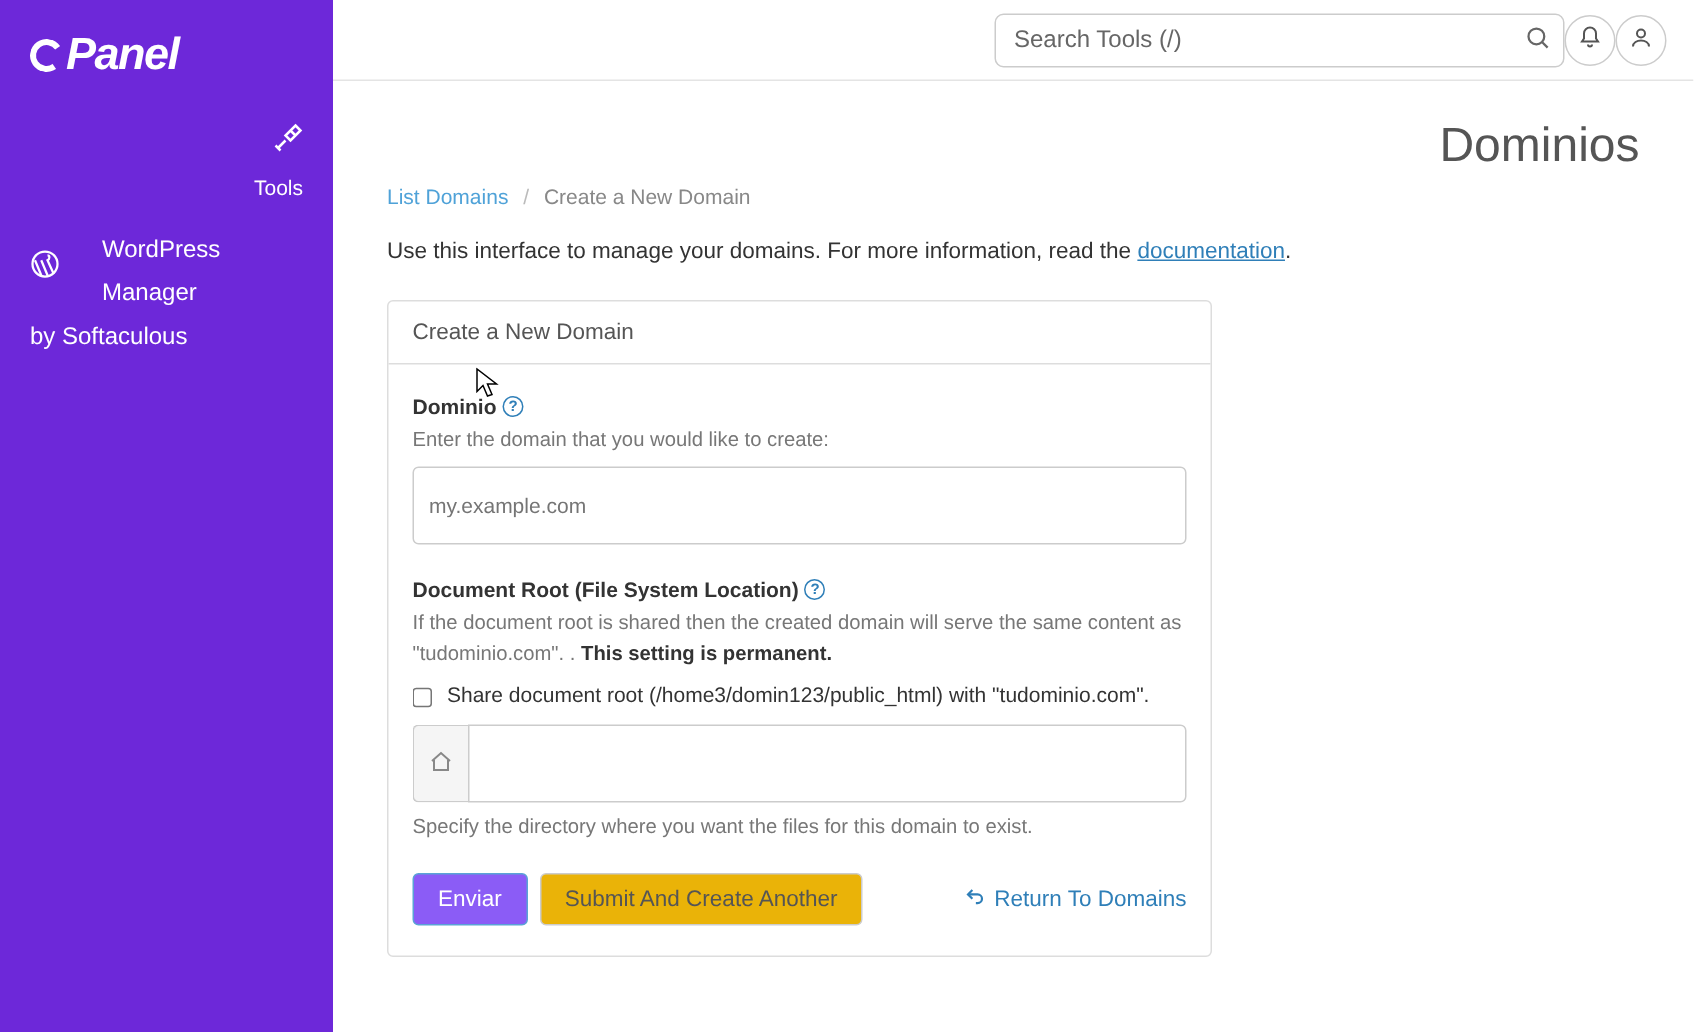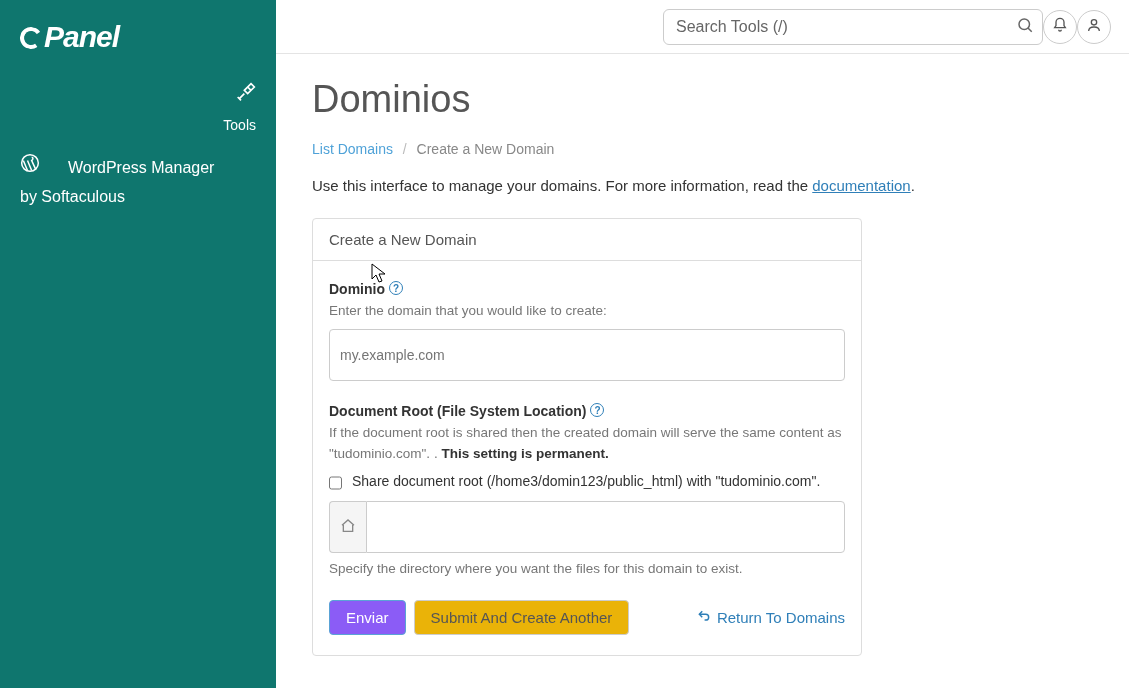--- a/index.html
+++ b/index.html
@@ -9,22 +9,22 @@
     color: #333;
     background: #fff;
     width: 1129px;
     height: 688px;
     overflow: hidden;
   }
   .app { display: flex; height: 100%; }
 
   
   .sidebar {
-    width: 276px;
-    background: #0f766e;
+    width: 222px;
+    background: #6d28d9;
     color: #fff;
     flex-shrink: 0;
     padding-top: 10px;
   }
   .logo-wrap { padding: 10px 20px 18px; }
   .logo-text {
     font-size: 30px;
     font-weight: 800;
     font-style: italic;
     letter-spacing: -1px;
@@ -99,24 +99,25 @@
     border-radius: 50%;
     background: #fff;
     display: flex; align-items: center; justify-content: center;
     cursor: pointer;
     color: #555;
   }
 
   
   .content { padding: 24px 36px; overflow: auto; }
   .page-title {
-    font-size: 38px;
+    font-size: 32px;
     font-weight: 300;
     color: #555;
-    margin-bottom: 20px;
+    margin-bottom: 8px;
+    text-align: right;
   }
   .breadcrumb { font-size: 14px; color: #888; margin-bottom: 20px; }
   .breadcrumb a { color: #4fa2d8; text-decoration: none; }
   .breadcrumb .sep { margin: 0 6px; color: #bbb; }
   .intro { font-size: 15px; color: #333; margin-bottom: 24px; }
   .intro a { color: #2f7fb8; text-decoration: underline; }
 
   
   .card {
     width: 550px;
@@ -129,21 +130,21 @@
     font-size: 15px;
     color: #555;
   }
   .card-body { padding: 20px 16px; position: relative; }
   .field { margin-bottom: 22px; }
   .field-label {
     font-weight: 700;
     font-size: 14px;
     color: #333;
     display: flex;
-    align-items: flex-start;
+    align-items: center;
     gap: 4px;
     margin-bottom: 4px;
   }
   .help-icon {
     display: inline-flex;
     width: 14px; height: 14px;
     border: 1.5px solid #2f7fb8;
     border-radius: 50%;
     align-items: center; justify-content: center;
     font-size: 10px; font-weight: 700;

